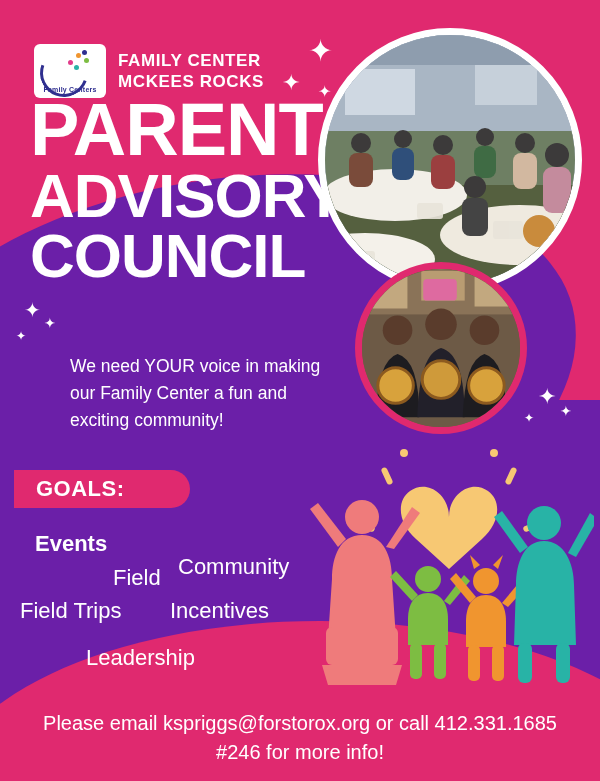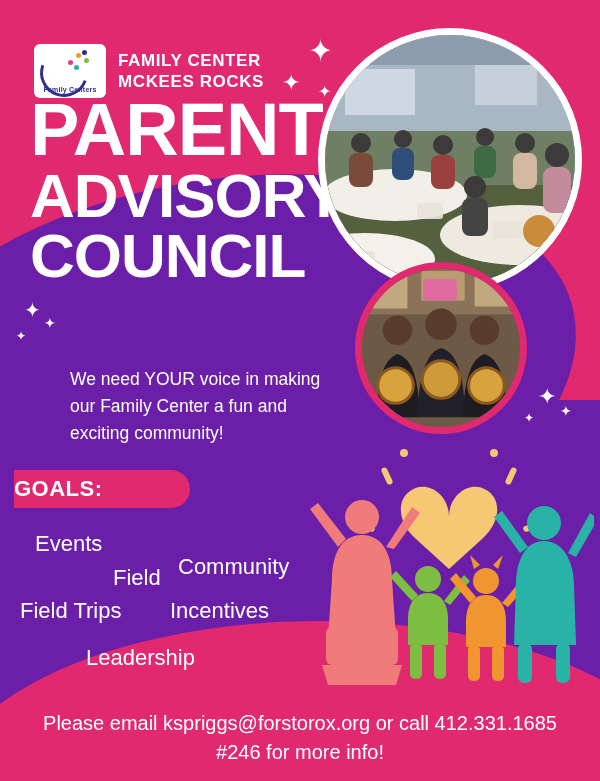--- a/index.html
+++ b/index.html
@@ -153,21 +153,21 @@
   .star {
     position: absolute;
     color: #ffffff;
     z-index: 12;
     line-height: 1;
   }
 
   
   .pitch {
     position: absolute;
-    left: 70px; top: 366px;
+    left: 70px; top: 353px;
     width: 260px;
     z-index: 12;
     color: #ffffff;
     font-size: 17.5px;
     line-height: 1.55;
   }
 
   
   .goals-pill {
     position: absolute;
@@ -177,28 +177,29 @@
     border-radius: 0 19px 19px 0;
     z-index: 12;
     display: flex;
     align-items: center;
   }
   .goals-pill span {
     color: #ffffff;
     font-weight: bold;
     font-size: 22px;
     letter-spacing: .5px;
+    padding-left: 22px;
   }
   .goal {
     position: absolute;
     z-index: 12;
     color: #ffffff;
     font-size: 22px;
   }
-  .g-events      { left: 35px;  top: 531px; }
+  .g-events      { left: 35px;  top: 531px; font-weight: bold; }
   .g-community   { left: 178px; top: 554px; }
   .g-food        { left: 113px; top: 565px; }
   .g-fieldtrips  { left: 20px;  top: 598px; }
   .g-incentives  { left: 170px; top: 598px; }
   .g-leadership  { left: 86px;  top: 645px; }
 
   
   .art {
     position: absolute;
     right: 6px; bottom: 92px;

